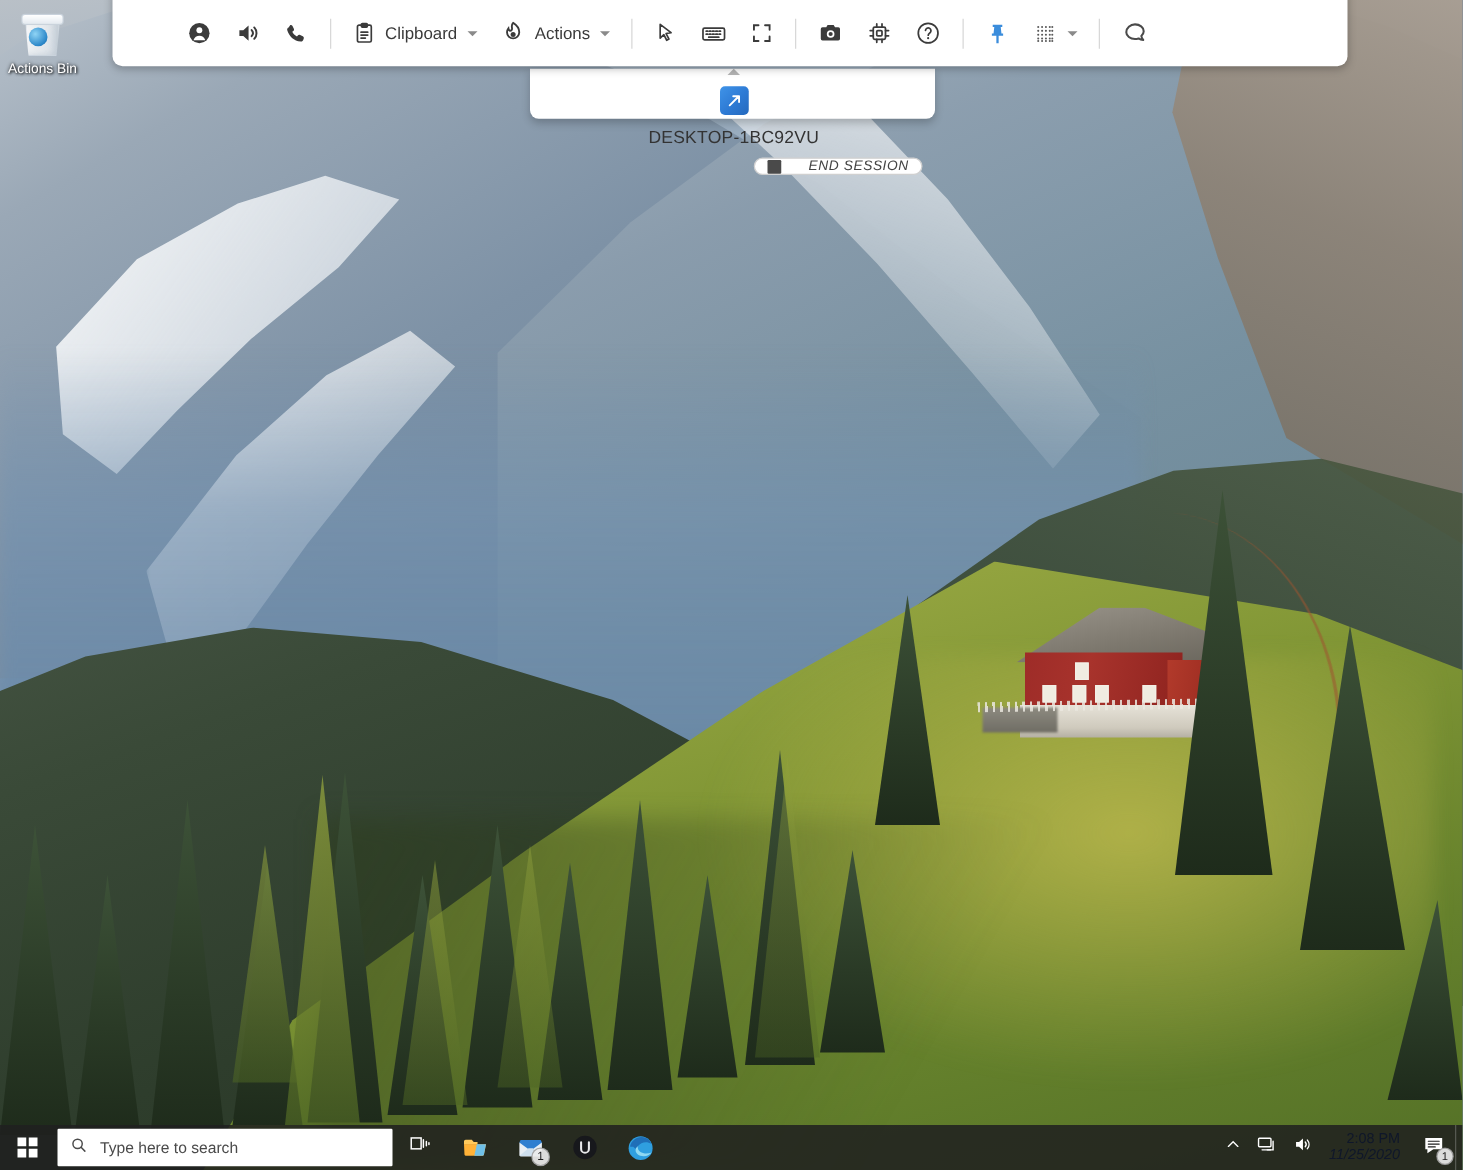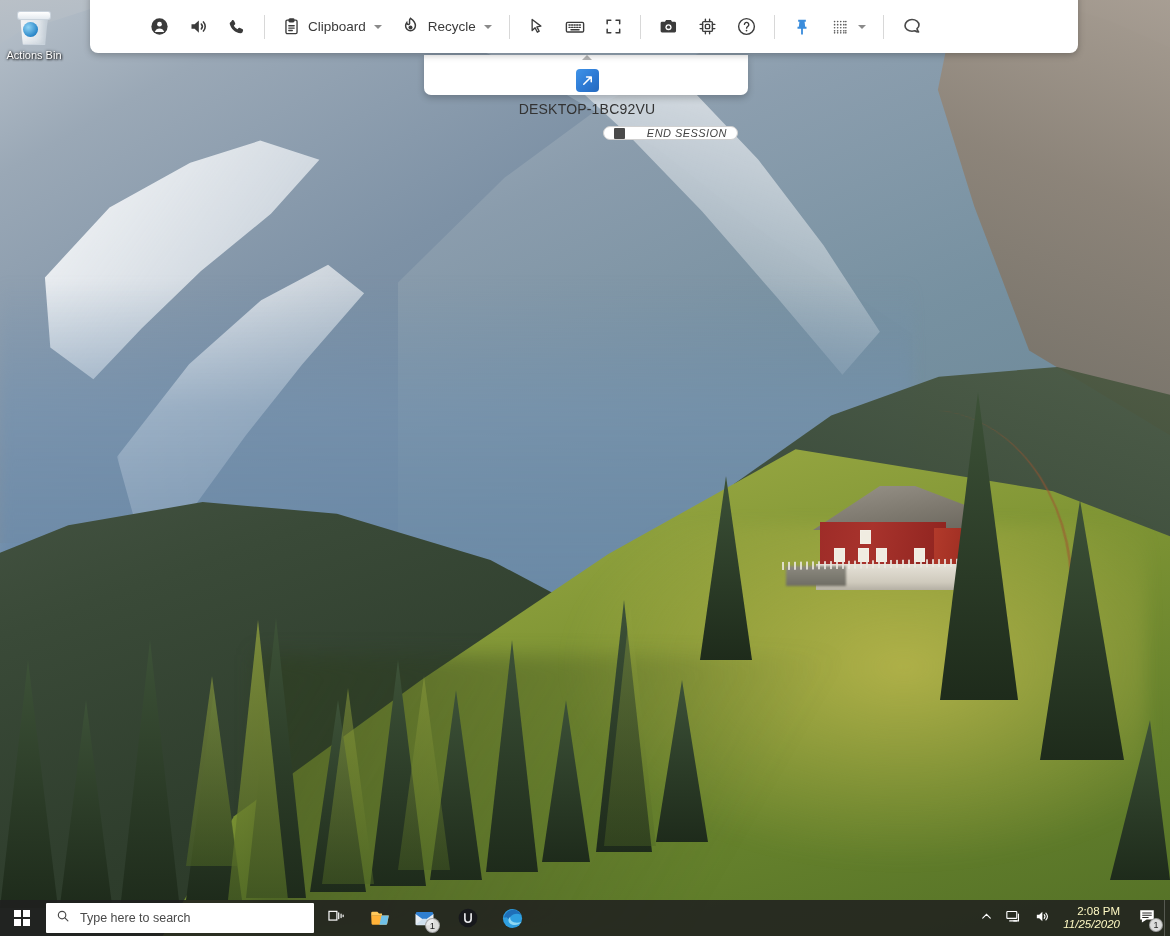--- a/index.html
+++ b/index.html
@@ -254,21 +254,21 @@
   #tray {
     margin-left: auto; display: flex; align-items: center; height: 36px;
   }
   .tray-item {
     height: 36px; display: flex; align-items: center; justify-content: center;
     padding: 0 6px; cursor: pointer; color: #ffffff;
   }
   #clock {
     height: 36px; padding: 0 10px 0 6px;
     display: flex; flex-direction: column; align-items: flex-end; justify-content: center;
-    color: #fef9c3; cursor: pointer; line-height: 13px; text-align: center;
+    color: #0f172a; cursor: pointer; line-height: 13px; text-align: center;
   }
   #clock .t { font-size: 11.5px; }
   #clock .d { font-size: 11.5px; font-style: italic; }
   #action-center { position: relative; width: 34px; }
   #action-center .ac-badge {
     position: absolute; right: 1px; bottom: 4px;
     min-width: 14px; height: 14px; border-radius: 50%;
     background: rgba(240,240,240,.9); border: 1px solid rgba(130,130,130,.7);
     color: #1c1c1c; font-size: 9px; line-height: 12px; text-align: center;
   }
@@ -401,21 +401,21 @@
       <span class="lbl">Clipboard</span>
       <span class="caret"></span>
     </div>
     <div class="tb-btn">
       <span class="tb-ico">
         <svg width="21" height="21" viewBox="0 0 24 24" fill="none" stroke="#3b3b3b" stroke-width="1.7">
           <path d="M12 2.6c3.2 2 5.6 5 5.6 8.6a5.6 5.6 0 11-11.2 0c0-1.4.5-2.6 1.3-3.6.2 1.4 1 2.2 1.9 2.2 1.3 0 1.6-1.6 1.3-3.1-.2-1.4-.2-2.8 1.1-4.1z"></path>
           <circle cx="12" cy="13.2" r="2.3" fill="#3b3b3b" stroke="none"></circle>
         </svg>
       </span>
-      <span class="lbl">Recycle</span>
+      <span class="lbl">Actions</span>
       <span class="caret"></span>
     </div>
   </div>
 
   <div class="tb-sep"></div>
 
   <div class="tb-group">
     <div class="tb-btn">
       <span class="tb-ico">
         <svg width="19" height="19" viewBox="0 0 24 24" fill="none" stroke="#3b3b3b" stroke-width="1.7">

